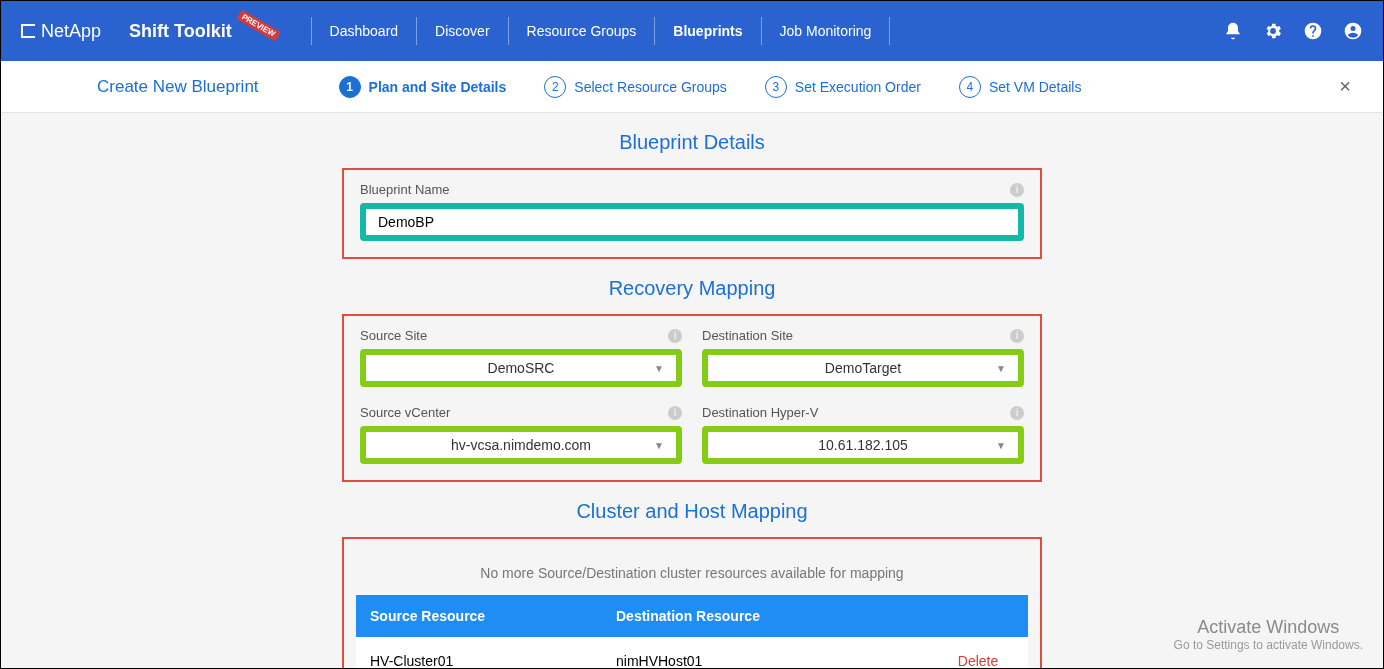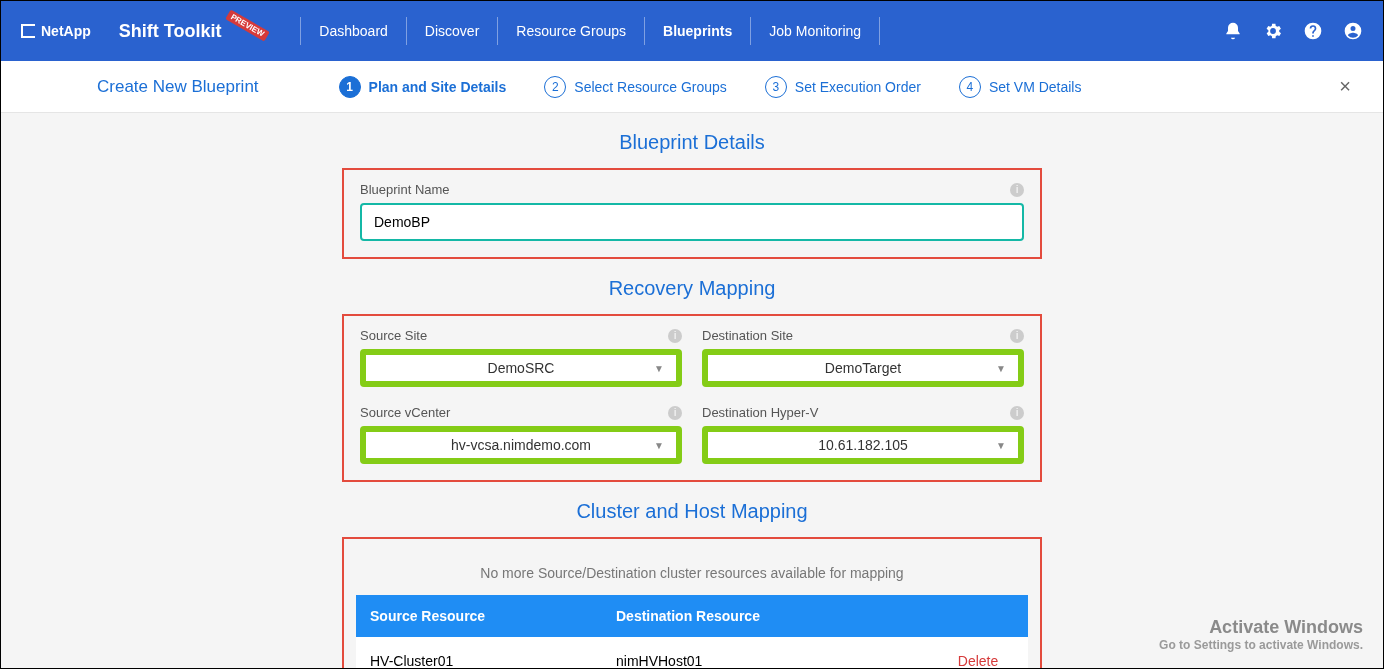--- a/index.html
+++ b/index.html
@@ -1,20 +1,20 @@
 <!DOCTYPE html>
 <html><head>
 <meta charset="utf-8">
 <style>
   * { box-sizing: border-box; margin: 0; padding: 0; font-family: -apple-system, BlinkMacSystemFont, "Segoe UI", Arial, sans-serif; }
   body { width: 1384px; height: 669px; background: #f5f5f5; overflow: hidden; position: relative; border: 1px solid #000; }
 
   
   .topbar { background: #2a62cf; height: 60px; display: flex; align-items: center; padding: 0 20px; color: #fff; }
-  .logo { display: flex; align-items: center; font-weight: 700; font-size: 14px; gap: 4px; text-align: center; }
+  .logo { display: flex; align-items: center; font-weight: 400; font-size: 18px; gap: 4px; text-align: center; }
   .logo-mark { width: 14px; height: 14px; border: 2px solid #fff; border-right: none; margin-right: 2px; }
   .app-name { font-size: 18px; font-weight: 600; margin-left: 28px; display:flex; align-items:center; }
   .preview-tag { background: #d63a3a; font-size: 8px; padding: 1px 4px; transform: rotate(30deg); margin-left: 4px; border-radius:2px; position:relative; top:-6px;}
   .nav { display: flex; align-items: center; margin-left: 30px; height: 100%; }
   .nav a { color: #fff; font-size: 14px; text-decoration: none; padding: 0 18px; height: 28px; line-height:28px; border-left: 1px solid rgba(255,255,255,0.4); }
   .nav a:first-child { border-left: 1px solid rgba(255,255,255,0.4); }
   .nav a:last-child { border-right: 1px solid rgba(255,255,255,0.4); }
   .nav a.active { font-weight: 600; color: #fff; }
   .topbar-right { margin-left: auto; display: flex; align-items: center; gap: 20px; }
   .top-icon { width: 20px; height: 20px; fill: #fff; cursor: pointer; }
@@ -29,40 +29,40 @@
   .step.active { font-weight: 600; }
   .close-sub { margin-left: auto; color: #666; font-size: 20px; cursor:pointer; padding: 4px 8px;}
 
   
   .content { padding: 18px 0 0 0; display:flex; flex-direction:column; align-items:center; }
   .section-title { color: #1b6fd6; font-size: 20px; font-weight: 400; text-align:center; margin-bottom: 14px; }
   .box { width: 700px; border: 2px solid #e34b3d; padding: 12px 16px 16px 16px; background: transparent; margin-bottom: 18px; }
   .box.nomore { padding: 12px; }
   .field-label { font-size: 13px; color: #555; margin-bottom: 6px; display:flex; align-items:center; justify-content:space-between; }
   .info-icon { width:14px; height:14px; border-radius:50%; background:#ccc; color:#fff; font-size:10px; display:inline-flex; align-items:center; justify-content:center; }
-  .text-input { width: 100%; height: 38px; border: 2px solid #14b8a6; border-radius: 4px; padding: 0 12px; font-size: 14px; background:#fff; }
+  .text-input { width: 100%; height: 38px; border: 6px solid #14b8a6; border-radius: 4px; padding: 0 12px; font-size: 14px; background:#fff; }
   .row2 { display:flex; gap: 20px; }
   .col { flex:1; }
   .select { width:100%; height: 38px; border:6px solid #84cc16; border-radius:4px; background:#fff; display:flex; align-items:center; justify-content:center; position:relative; font-size:14px; color:#333; cursor:pointer; }
   .select .caret { position:absolute; right:12px; color:#888; font-size:10px; }
   .spacer-row { height: 18px; }
 
   
   .nomore-msg { text-align:center; color:#777; font-size: 14px; padding: 14px 0; }
   .thdr { background: #1f8df4; color:#fff; display:flex; height:42px; align-items:center; font-size:14px; font-weight:600; }
   .thdr .th1 { width: 260px; padding-left: 14px;}
   .thdr .th2 { flex:1; }
   .trow { display:flex; align-items:center; height:48px; background:#fff; font-size:14px; }
   .trow .td1 { width:260px; padding-left:14px; }
   .trow .td2 { flex:1; }
   .trow .td3 { width:100px; text-align:center; }
   .delete-link { color:#d63a3a; cursor:pointer; }
 
   
-  .watermark { position:absolute; right: 20px; bottom: 16px; text-align:right; color:#8a8a8a;font-weight:bold; }
+  .watermark { position:absolute; right: 20px; bottom: 16px; text-align:center; color:#8a8a8a; }
   .watermark .ln1 { font-size: 18px; color:#8a8a8a; }
   .watermark .ln2 { font-size: 12px; color:#9a9a9a; }
 </style>
 </head>
 <body>
 
 <div class="topbar">
   <div class="logo">
     <span class="logo-mark"></span>
     <span>NetApp</span>

